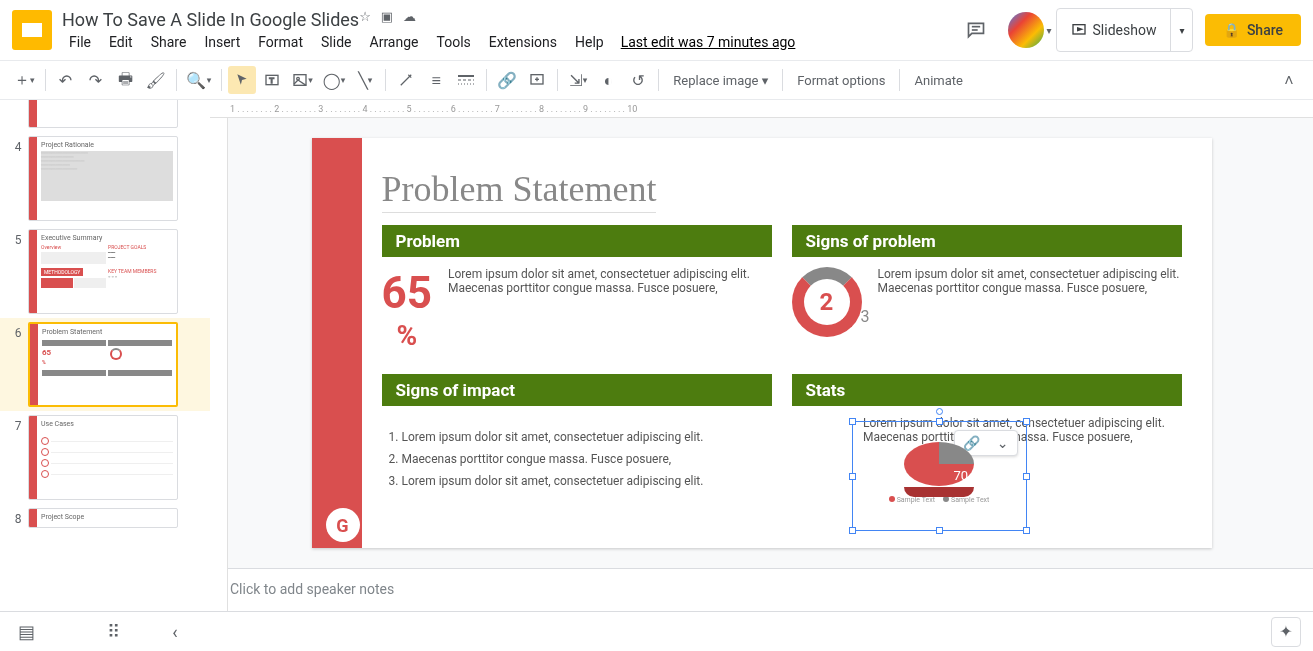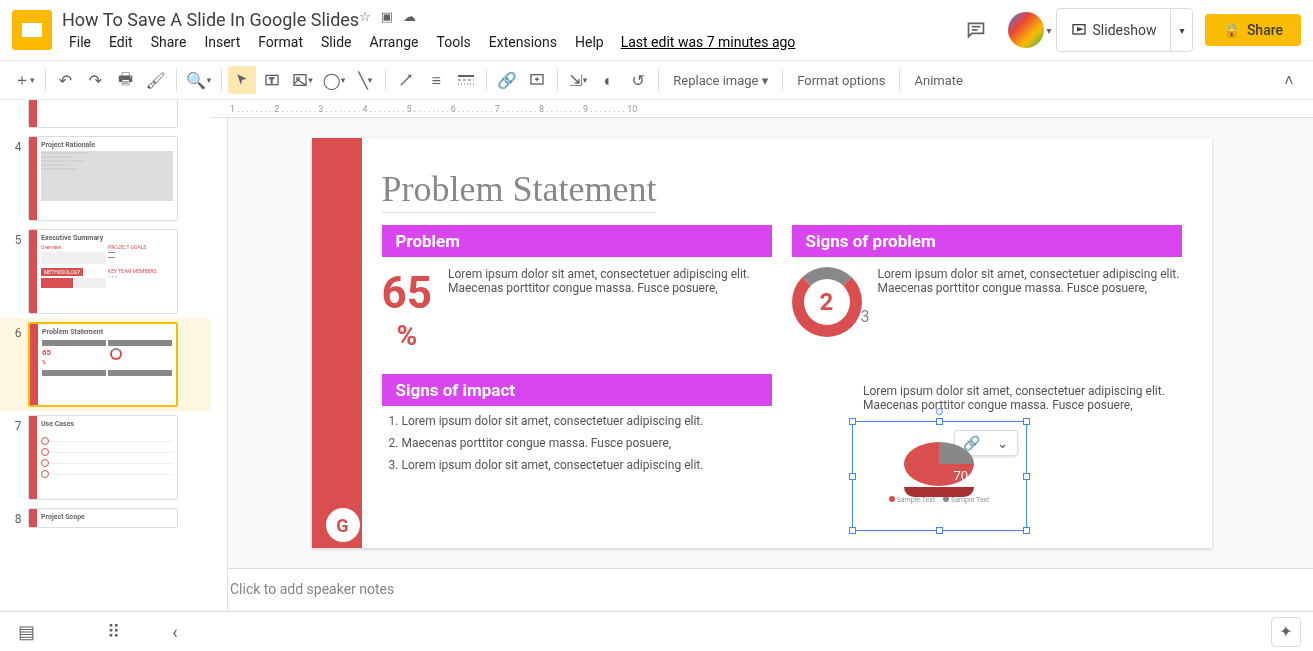--- a/index.html
+++ b/index.html
@@ -37,41 +37,41 @@
 
 .main { display: flex; height: 553px; }
 .sidebar { width: 210px; background: #fff; overflow-y: auto; padding: 4px 0; position: relative; }
 .thumb-row { display: flex; padding: 4px 8px; }
 .thumb-num { width: 20px; font-size: 12px; color: #5f6368; padding-top: 4px; text-align: center; }
 .thumb { width: 150px; height: 85px; border: 1px solid #dadce0; background: #fff; border-radius: 2px; position: relative; overflow: hidden; cursor: pointer; }
 .thumb.selected { border: 2px solid #fbbc04; }
 .thumb-row.selected-row { background: #fef7e0; }
 .thumb-bar { position: absolute; left: 0; top: 0; bottom: 0; width: 8px; background: #d94f4f; }
 .thumb-content { padding: 4px 4px 4px 12px; font-size: 6px; color: #555; }
-.thumb-title { font-size: 7px; font-weight: 700; color: #666; margin-bottom: 2px; }
+.thumb-title { font-size: 7px; font-weight: 400; color: #666; margin-bottom: 2px; }
 .mini-block { background: #efefef; height: 6px; margin: 2px 0; }
 .mini-red { background: #d94f4f; color: #fff; display: inline-block; padding: 1px 3px; font-size: 5px; }
 
 .canvas-area { flex: 1; background: #f8f9fa; position: relative; overflow: hidden; }
 .ruler-h { height: 18px; background: #fff; border-bottom: 1px solid #e0e0e0; font-size: 9px; color: #999; display: flex; align-items: center; padding-left: 20px; }
 .ruler-v { position: absolute; left: 0; top: 18px; bottom: 0; width: 18px; background: #fff; border-right: 1px solid #e0e0e0; }
 .canvas { margin: 20px auto; width: 900px; height: 410px; background: #fff; box-shadow: 0 1px 3px rgba(0,0,0,0.2); position: relative; }
 
 
 .slide-bar { position: absolute; left: 0; top: 0; bottom: 0; width: 50px; background: #d94f4f; }
 .slide-g { position: absolute; left: 14px; bottom: 6px; width: 34px; height: 34px; border-radius: 50%; background: #fff; display: flex; align-items: center; justify-content: center; color: #d94f4f; font-weight: bold; font-size: 18px; }
 .slide-inner { padding: 30px 30px 30px 70px; }
 .slide-title { font-family: Georgia, serif; font-size: 36px; color: #888; margin-bottom: 12px; border-bottom: 1px solid #ddd; display: inline-block; padding-bottom: 2px; }
 .quad { display: grid; grid-template-columns: 1fr 1fr; gap: 12px 20px; }
-.sec-head { background: #d946ef; color: #fff; font-weight: bold; padding: 6px 14px; font-size: 17px; }
+.sec-head { background: #4d7c0f; color: #fff; font-weight: bold; padding: 6px 14px; font-size: 17px; }
 .sec-body { display: flex; gap: 16px; padding: 10px 0; font-size: 12px; color: #555; min-height: 100px; }
 .big-num { font-size: 44px; color: #d94f4f; font-weight: bold; text-align: center; }
 .big-pct { font-size: 28px; display: block; }
 .donut { width: 70px; height: 70px; border-radius: 50%; border: 12px solid #d94f4f; border-top-color: #888; position: relative; display: flex; align-items: center; justify-content: center; font-size: 24px; color: #d94f4f; font-weight: bold; }
-.sec-list { padding: 8px 0; font-size: 12px; color: #555; }
+.sec-list { padding: 24px 0; font-size: 12px; color: #555; }
 .sec-list li { margin: 0 0 8px 20px; text-align: justify; }
 
 
 .selected-obj { position: absolute; border: 1px solid #4285f4; width: 175px; height: 110px; left: 540px; top: 283px; }
 .sel-handle { position: absolute; width: 7px; height: 7px; background: #fff; border: 1px solid #4285f4; }
 .h-nw { left: -4px; top: -4px; } .h-n { left: 50%; top: -4px; margin-left: -3px; } .h-ne { right: -4px; top: -4px; }
 .h-w { left: -4px; top: 50%; margin-top: -3px; } .h-e { right: -4px; top: 50%; margin-top: -3px; }
 .h-sw { left: -4px; bottom: -4px; } .h-s { left: 50%; bottom: -4px; margin-left: -3px; } .h-se { right: -4px; bottom: -4px; }
 .h-rot { left: 50%; top: -14px; margin-left: -3px; border-radius: 50%; }
 .obj-toolbar { position: absolute; right: 8px; top: 8px; background: #fff; border: 1px solid #dadce0; border-radius: 4px; display: flex; box-shadow: 0 1px 3px rgba(0,0,0,0.15); }
@@ -364,20 +364,21 @@
           <div>
             <div class="sec-head">Signs of impact</div>
             <ol class="sec-list">
               <li>Lorem ipsum dolor sit amet, consectetuer adipiscing elit.</li>
               <li>Maecenas porttitor congue massa. Fusce posuere,</li>
               <li>Lorem ipsum dolor sit amet, consectetuer adipiscing elit.</li>
             </ol>
           </div>
 
           <div>
+            <div class="sec-head">Stats</div>
             <div class="sec-body">
               <div style="width:100px"></div>
               <div>Lorem ipsum dolor sit amet, consectetuer adipiscing elit. Maecenas porttitor congue massa. Fusce posuere,</div>
             </div>
           </div>
         </div>
       </div>
 
       <div class="selected-obj">
         <div class="sel-handle h-rot"></div>

